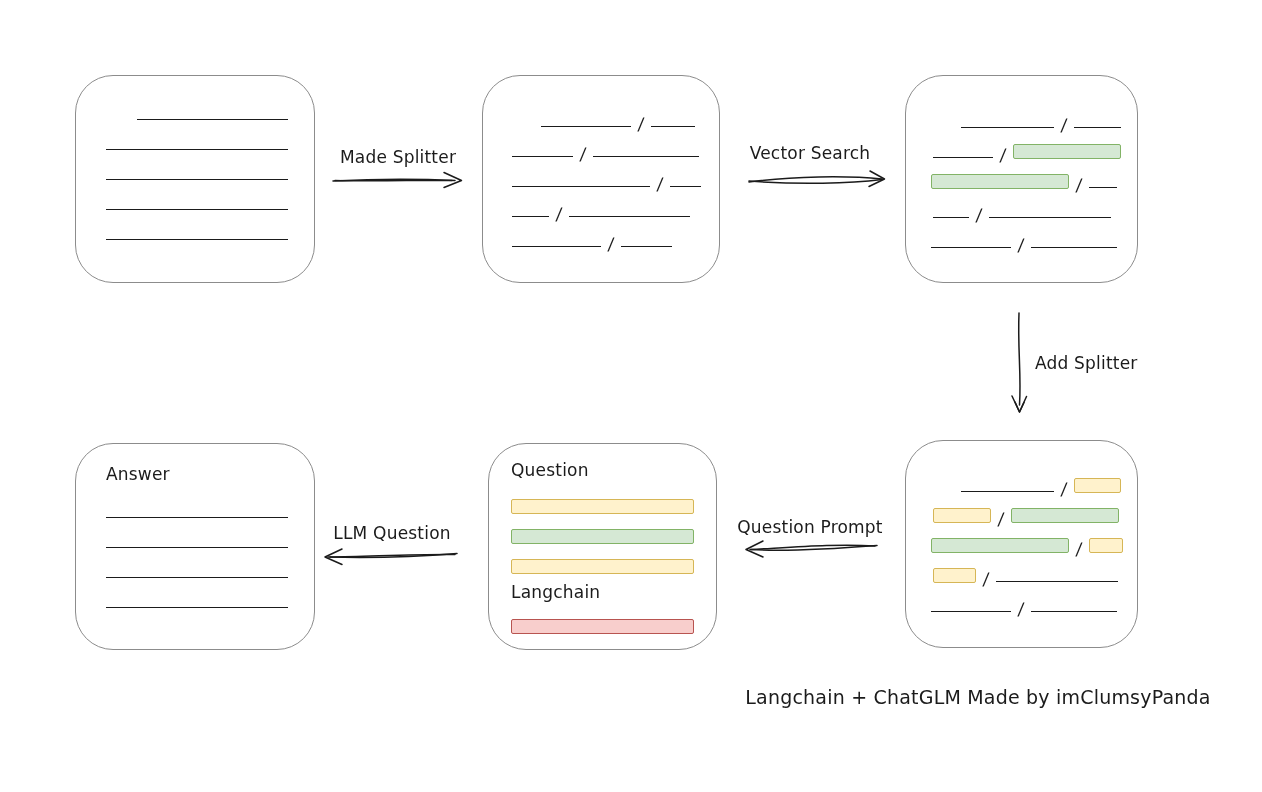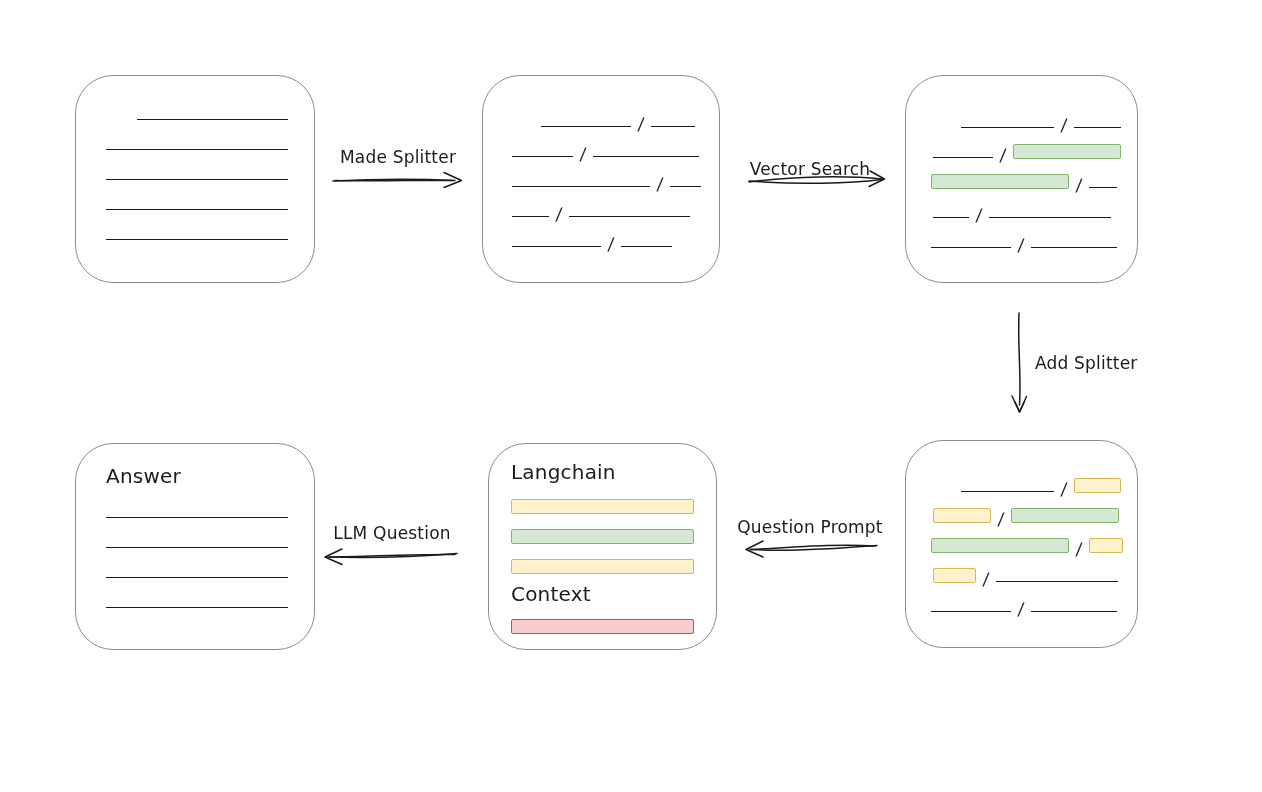--- a/index.html
+++ b/index.html
@@ -20,21 +20,21 @@
   }
   .bar{height:15px;box-sizing:border-box;border:1.6px solid;border-radius:2px;}
   .bar-green{background:var(--green-fill);border-color:var(--green-stroke);}
   .bar-yellow{background:var(--yellow-fill);border-color:var(--yellow-stroke);}
   .bar-red{background:var(--red-fill);border-color:var(--red-stroke);}
   .arrow-label{
     position:absolute;font-size:17px;font-weight:500;white-space:nowrap;
     transform:translate(-50%,-50%);letter-spacing:0.2px;
   }
   .arrow-label.left-anchored{transform:translate(0,-50%);}
-  .box-title{font-size:20px;font-weight:500;letter-spacing:0.2px;}
+  .box-title{font-size:17px;font-weight:500;letter-spacing:0.2px;}
   #caption{
     position:absolute;left:978px;top:697px;transform:translate(-50%,-50%);
     font-size:19px;font-weight:500;white-space:nowrap;letter-spacing:0.2px;
   }
   svg.arrows{position:absolute;left:0;top:0;pointer-events:none;}
   svg.arrows path,svg.arrows polyline{stroke:#1b1b1b;stroke-width:1.5;fill:none;
     stroke-linecap:round;stroke-linejoin:round;}
   
   #prompt-knowledge-title{margin:16px 0 0 22px;height:24px;}
   #prompt-question-title{margin:8px 0 0 22px;height:22px;}
@@ -150,33 +150,33 @@
         </div>
         <div class="row" style="margin-left: 25px;">
           <div class="seg" style="width: 80px;"></div>
           <span class="slash">/</span>
           <div class="seg" style="width: 86px;"></div>
         </div>
       </div>
   </div>
 
   <div class="node" style="left:488px;top:443px;width:229px;height:207px;">
-    <div id="prompt-knowledge-title" class="box-title">Langchain</div>
+    <div id="prompt-knowledge-title" class="box-title">Question</div>
     <div class="rows">
         <div class="row" style="margin-left: 22px;">
           <div class="bar bar-yellow" style="width: 183px;"></div>
         </div>
         <div class="row" style="margin-left: 22px;">
           <div class="bar bar-green" style="width: 183px;"></div>
         </div>
         <div class="row" style="margin-left: 22px;">
           <div class="bar bar-yellow" style="width: 183px;"></div>
         </div>
       </div>
-    <div id="prompt-question-title" class="box-title">Context</div>
+    <div id="prompt-question-title" class="box-title">Langchain</div>
     <div class="rows">
         <div class="row" style="margin-left: 22px;">
           <div class="bar bar-red" style="width: 183px;"></div>
         </div>
       </div>
   </div>
 
   <div class="node" style="left:75px;top:443px;width:240px;height:207px;">
     <div id="answer-title" class="box-title">Answer</div>
     <div class="rows" style="padding-left:30px;">
@@ -222,19 +222,20 @@
     </g>
 
     <g>
       <path d="M457 553.5 C 420 556.5 368 558 328 557"></path>
       <path d="M455 554.5 C 415 554 370 556.5 330 557"></path>
       <polyline points="342,549 325,557 342,564.5"></polyline>
     </g>
   </svg>
 
   <div class="arrow-label" style="left:398px;top:157px;">Made Splitter</div>
-  <div class="arrow-label" style="left:810px;top:169px;">Vector Search</div>
+  <div class="arrow-label" style="left:810px;top:153px;">Vector Search</div>
   <div class="arrow-label left-anchored" style="left:1035px;top:363px;">Add Splitter</div>
   <div class="arrow-label" style="left:810px;top:527px;">Question Prompt</div>
   <div class="arrow-label" style="left:392px;top:533px;">LLM Question</div>
 
+  <div id="caption">Langchain + ChatGLM Made by imClumsyPanda</div>
 
 </div>
 
 </body></html>

